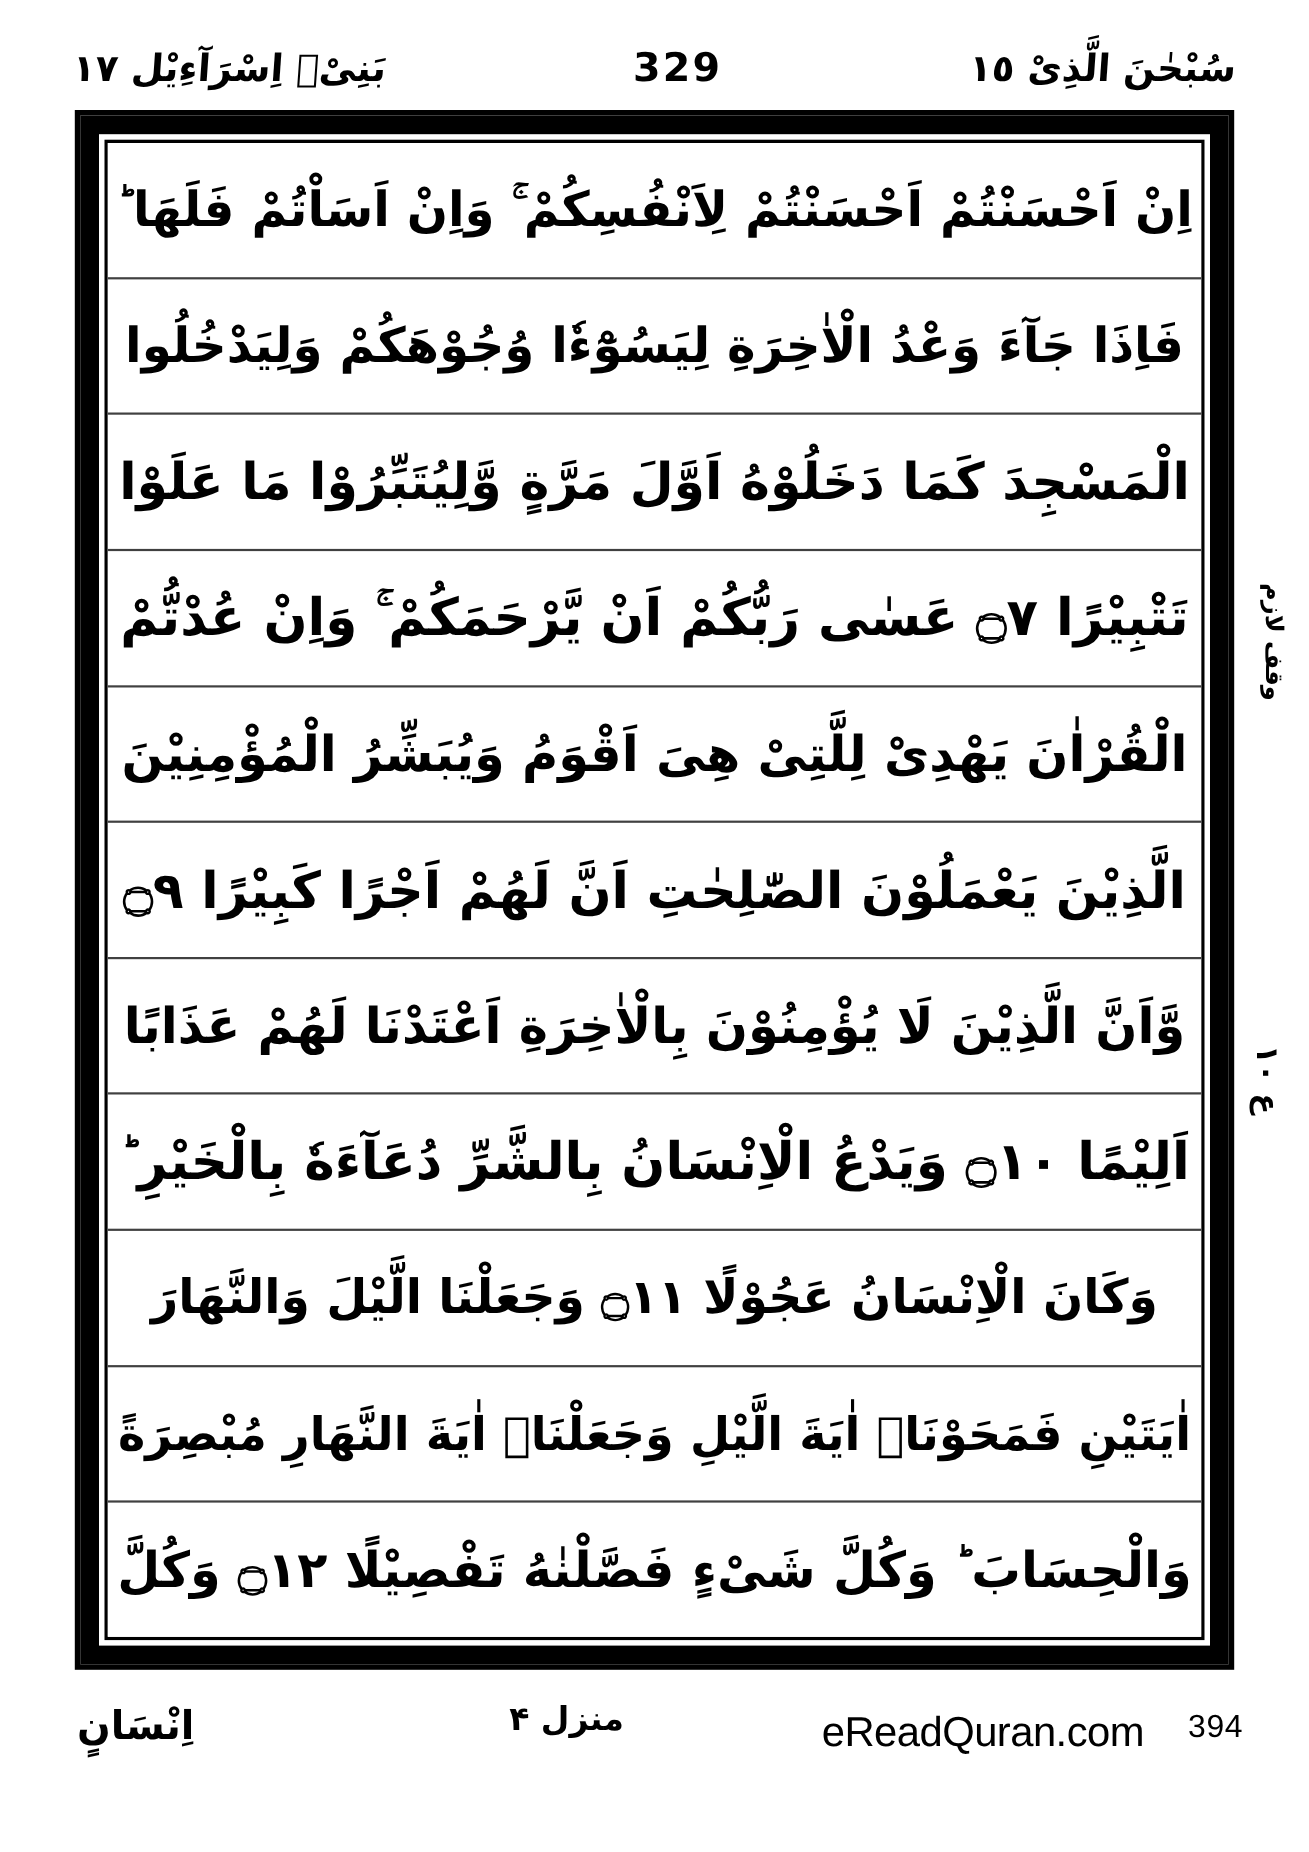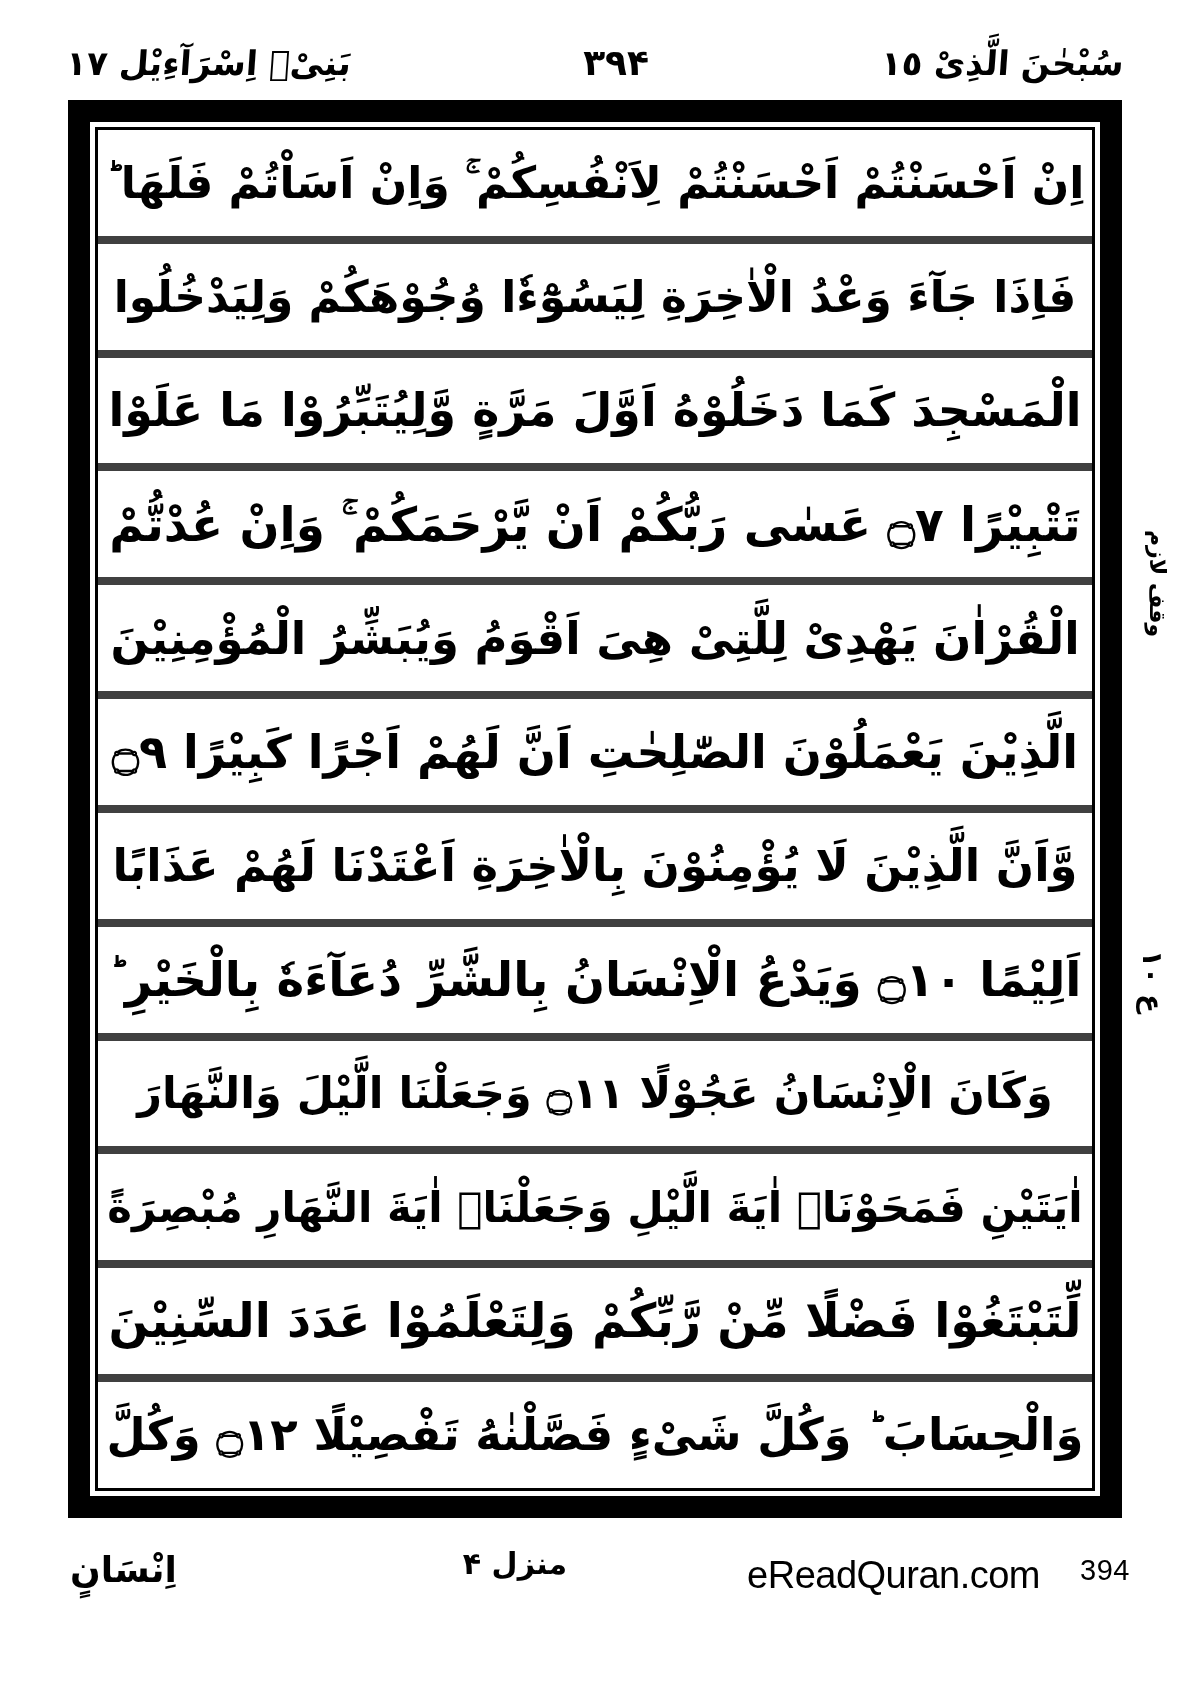--- a/index.html
+++ b/index.html
@@ -82,21 +82,21 @@
     position: absolute;
     top: 25px; left: 25px; right: 25px; bottom: 25px;
     background: #fff;
     display: flex;
     flex-direction: column;
   }
 
   
   .ayah-line {
     flex: 1 1 0;
-    border-bottom: 8px solid #404040;
+    border-bottom: 2px solid #404040;
     display: flex;
     align-items: center;
     justify-content: center;
     direction: rtl;
     overflow: hidden;
     padding: 0 6px;
     box-sizing: border-box;
   }
   .ayah-line:last-child { border-bottom: none; }
   .ayah-text {
@@ -177,21 +177,21 @@
     font-size: 29px;
     font-family: "Liberation Sans", sans-serif;
     letter-spacing: 0.5px;
   }
 </style>
 </head>
 <body>
 
 <div class="page-header">
   <div class="hdr-side hdr-juz">سُبْحٰنَ الَّذِىْ ١٥</div>
-  <div class="hdr-pageno">۳۹۴</div>
+  <div class="hdr-pageno">329</div>
   <div class="hdr-side hdr-surah">بَنِىْۤ اِسْرَآءِيْل ١٧</div>
 </div>
 
 <div class="frame-outer">
   <div class="frame-ornament"></div>
   <div class="frame-inner-rule"></div>
 
   <div class="frame-body" id="lines-container">
 
   <div class="ayah-line">
@@ -216,23 +216,20 @@
         <span class="ayah-text" style="font-size: 45px;">وَّاَنَّ الَّذِيْنَ لَا يُؤْمِنُوْنَ بِالْاٰخِرَةِ اَعْتَدْنَا لَهُمْ عَذَابًا</span>
       </div>
       <div class="ayah-line">
         <span class="ayah-text" style="font-size: 47px;">اَلِيْمًا ۝۱۰ وَيَدْعُ الْاِنْسَانُ بِالشَّرِّ دُعَآءَهٗ بِالْخَيْرِ ؕ</span>
       </div>
       <div class="ayah-line">
         <span class="ayah-text" style="font-size: 43px;">وَكَانَ الْاِنْسَانُ عَجُوْلًا ۝۱۱ وَجَعَلْنَا الَّيْلَ وَالنَّهَارَ</span>
       </div>
       <div class="ayah-line">
         <span class="ayah-text" style="font-size: 42px;">اٰيَتَيْنِ فَمَحَوْنَاۤ اٰيَةَ الَّيْلِ وَجَعَلْنَاۤ اٰيَةَ النَّهَارِ مُبْصِرَةً</span>
-      </div>
-      <div class="ayah-line">
-        <span class="ayah-text" style="font-size: 47px;">لِّتَبْتَغُوْا فَضْلًا مِّنْ رَّبِّكُمْ وَلِتَعْلَمُوْا عَدَدَ السِّنِيْنَ</span>
       </div>
       <div class="ayah-line">
         <span class="ayah-text" style="font-size: 45px;">وَالْحِسَابَ ؕ وَكُلَّ شَىْءٍ فَصَّلْنٰهُ تَفْصِيْلًا ۝۱۲ وَكُلَّ</span>
       </div>
     </div>
 </div>
 
 <div class="margin-note note-waqf">وقف لازم</div>
 
 <div class="margin-note note-ruku">ع ١٠</div>

